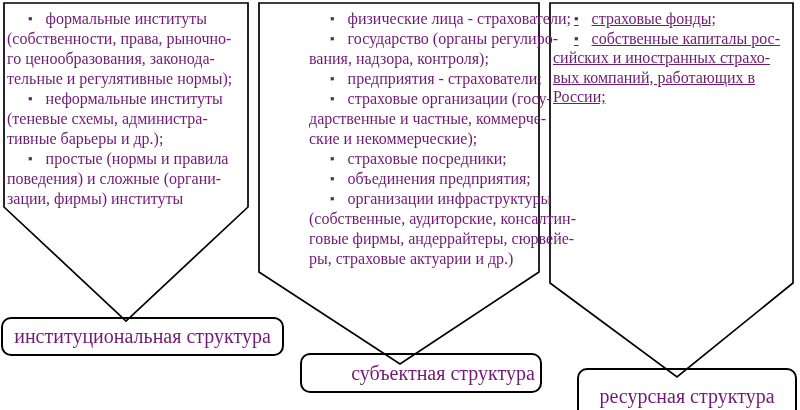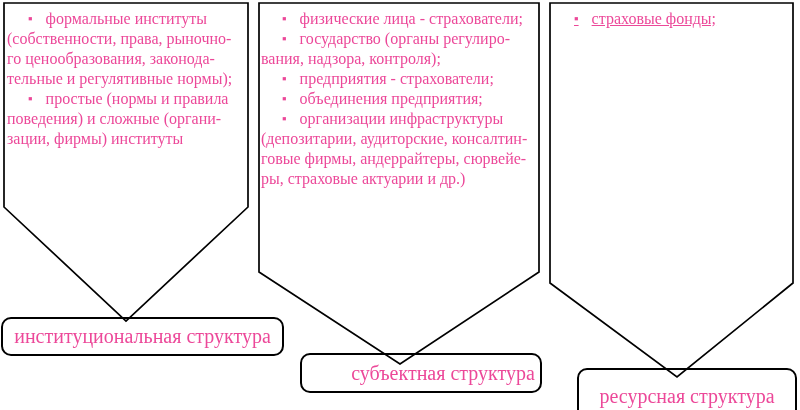--- a/index.html
+++ b/index.html
@@ -1,21 +1,21 @@
 <!DOCTYPE html>
 <html><head>
 <meta charset="utf-8">
 <style>
   html, body { margin: 0; padding: 0; background: #ffffff; }
   .canvas {
     position: relative;
     width: 800px;
     height: 410px;
     background: #ffffff;
-    color: #ec4899;
+    color: #701a75;
     font-family: "Liberation Serif", serif;
     overflow: hidden;
   }
   .shapes-svg {
     position: absolute;
     left: 0; top: 0;
     width: 800px; height: 410px;
   }
   .shapes-svg path {
     fill: none;
@@ -35,21 +35,21 @@
   }
   .bullet {
     font-size: 13px;
     margin-right: 13px;
     vertical-align: 1px;
   }
   .item-text {
     white-space: pre;
   }
   #panel-1 { left: 7px;   top: 9px; width: 238px; }
-  #panel-2 { left: 261px; top: 9px; width: 276px; }
+  #panel-2 { left: 261px; top: 9px; width: 276px; padding-left: 48px; }
   #panel-3 { left: 553px; top: 9px; width: 238px; line-height: 19.5px; text-decoration: underline; }
   .label-box {
     position: absolute;
     box-sizing: border-box;
     border: 2px solid #000000;
     border-radius: 10px;
     background: transparent;
     display: flex;
     align-items: center;
     justify-content: center;
@@ -69,39 +69,50 @@
     <path d="M 4 3 L 248 3 L 248 207 L 126 321 L 4 207 Z"></path>
     <path d="M 259 3 L 539 3 L 539 272 L 400 364 L 259 272 Z"></path>
     <path d="M 550 3 L 793 3 L 793 283 L 677 377 L 550 283 Z"></path>
   </svg>
 
   <div class="panel" id="panel-1">
     <p class="item"><span class="bullet">▪</span><span class="item-text">формальные институты
 (собственности, права, рыночно-
 го ценообразования, законода-
 тельные и регулятивные нормы);</span></p>
+    <p class="item"><span class="bullet">▪</span><span class="item-text">неформальные институты
+(теневые схемы, администра-
+тивные барьеры и др.);</span></p>
     <p class="item"><span class="bullet">▪</span><span class="item-text">простые (нормы и правила
 поведения) и сложные (органи-
 зации, фирмы) институты</span></p>
   </div>
 
   <div class="panel" id="panel-2">
     <p class="item"><span class="bullet">▪</span><span class="item-text">физические лица - страхователи;</span></p>
     <p class="item"><span class="bullet">▪</span><span class="item-text">государство (органы регулиро-
 вания, надзора, контроля);</span></p>
     <p class="item"><span class="bullet">▪</span><span class="item-text">предприятия - страхователи;</span></p>
+    <p class="item"><span class="bullet">▪</span><span class="item-text">страховые организации (госу-
+дарственные и частные, коммерче-
+ские и некоммерческие);</span></p>
+    <p class="item"><span class="bullet">▪</span><span class="item-text">страховые посредники;</span></p>
     <p class="item"><span class="bullet">▪</span><span class="item-text">объединения предприятия;</span></p>
     <p class="item"><span class="bullet">▪</span><span class="item-text">организации инфраструктуры
-(депозитарии, аудиторские, консалтин-
+(собственные, аудиторские, консалтин-
 говые фирмы, андеррайтеры, сюрвейе-
 ры, страховые актуарии и др.)</span></p>
   </div>
 
   <div class="panel" id="panel-3">
     <p class="item"><span class="bullet">▪</span><span class="item-text">страховые фонды;</span></p>
+    <p class="item"><span class="bullet">▪</span><span class="item-text">собственные капиталы рос-
+сийских и иностранных страхо-
+вых компаний, работающих в
+России;</span></p>
   </div>
 
   <div class="label-box" id="label-1">
     <span>институциональная структура</span>
   </div>
   <div class="label-box" id="label-2">
     <span>субъектная структура</span>
   </div>
   <div class="label-box" id="label-3">
     <span>ресурсная структура</span>

